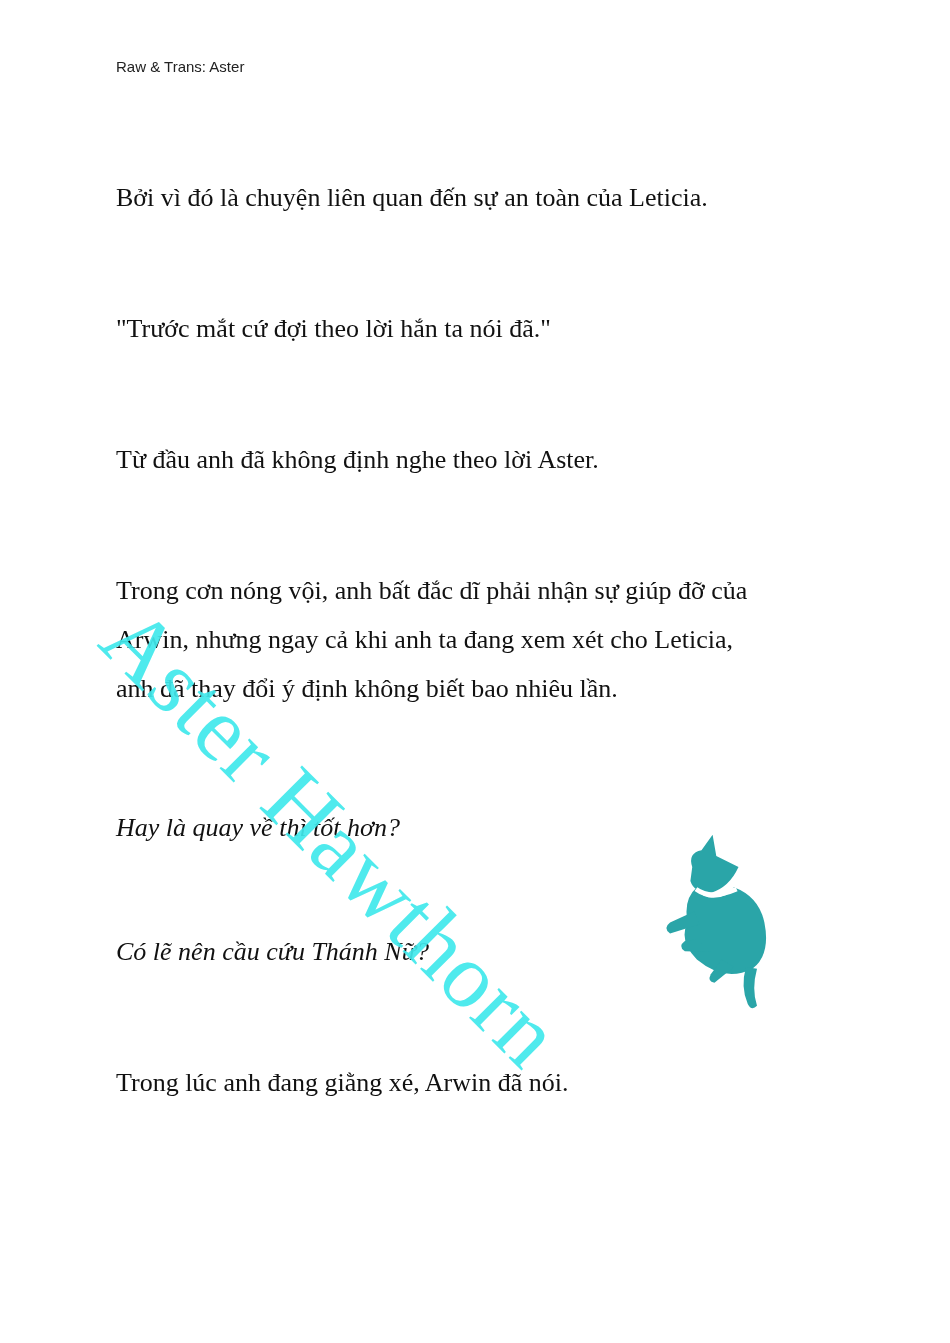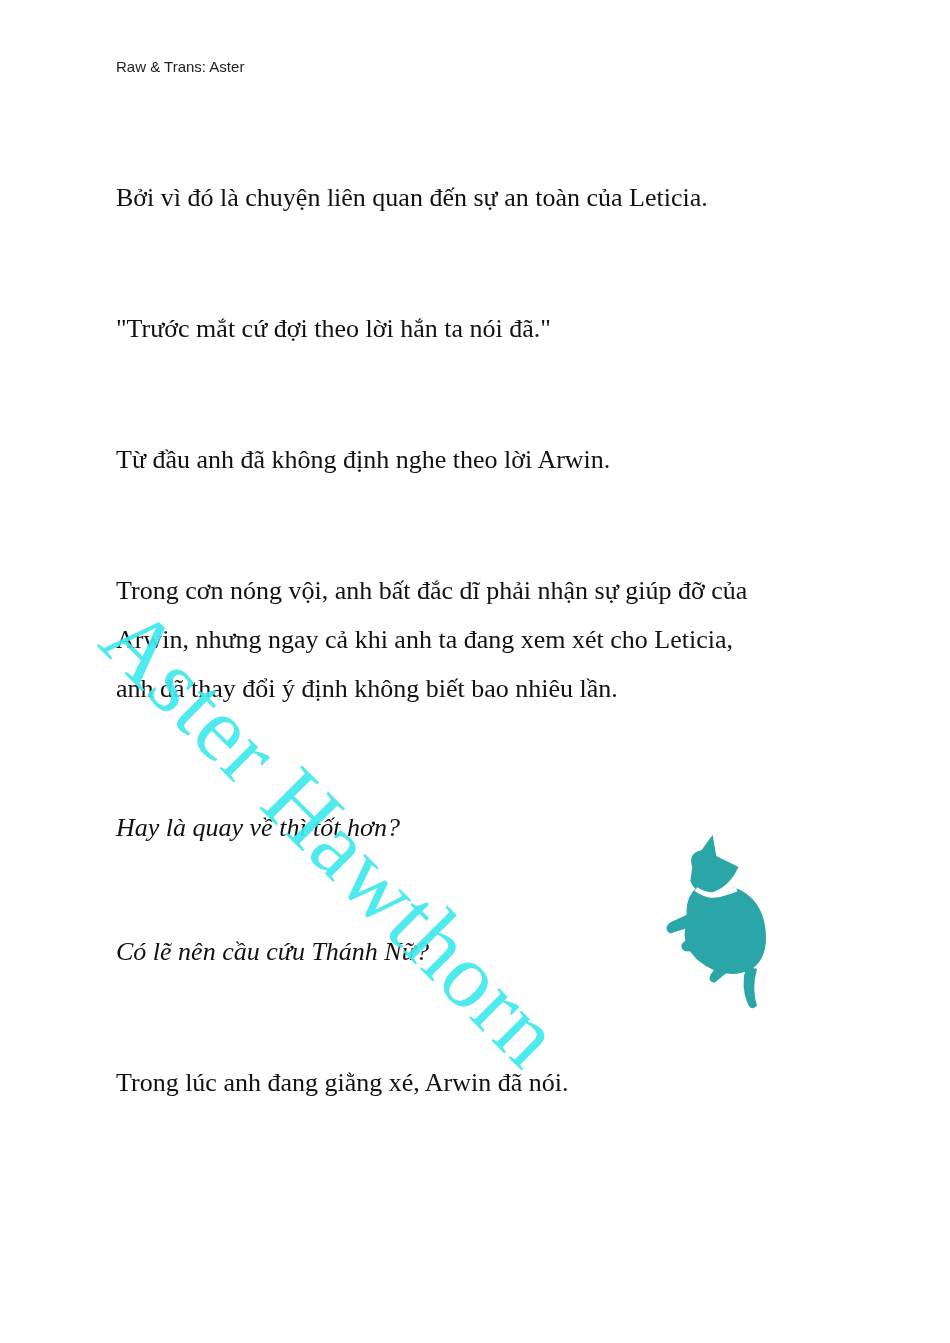--- a/index.html
+++ b/index.html
@@ -44,21 +44,21 @@
 <body>
 
 <div class="page">
 
   <div class="header">Raw &amp; Trans: Aster</div>
 
   <div class="para" style="top:173px;">Bởi vì đó là chuyện liên quan đến sự an toàn của Leticia.</div>
 
   <div class="para" style="top:304px;">"Trước mắt cứ đợi theo lời hắn ta nói đã."</div>
 
-  <div class="para" style="top:435px;">Từ đầu anh đã không định nghe theo lời Arwin.</div>
+  <div class="para" style="top:435px;">Từ đầu anh đã không định nghe theo lời Aster.</div>
 
   <div class="para" style="top:566px;">
     <div>Trong cơn nóng vội, anh bất đắc dĩ phải nhận sự giúp đỡ của</div>
     <div>Arwin, nhưng ngay cả khi anh ta đang xem xét cho Leticia,</div>
     <div>anh đã thay đổi ý định không biết bao nhiêu lần.</div>
   </div>
 
   <div class="para italic" style="top:803px;">Hay là quay về thì tốt hơn?</div>
 
   <div class="para italic" style="top:927px;">Có lẽ nên cầu cứu Thánh Nữ?</div>

